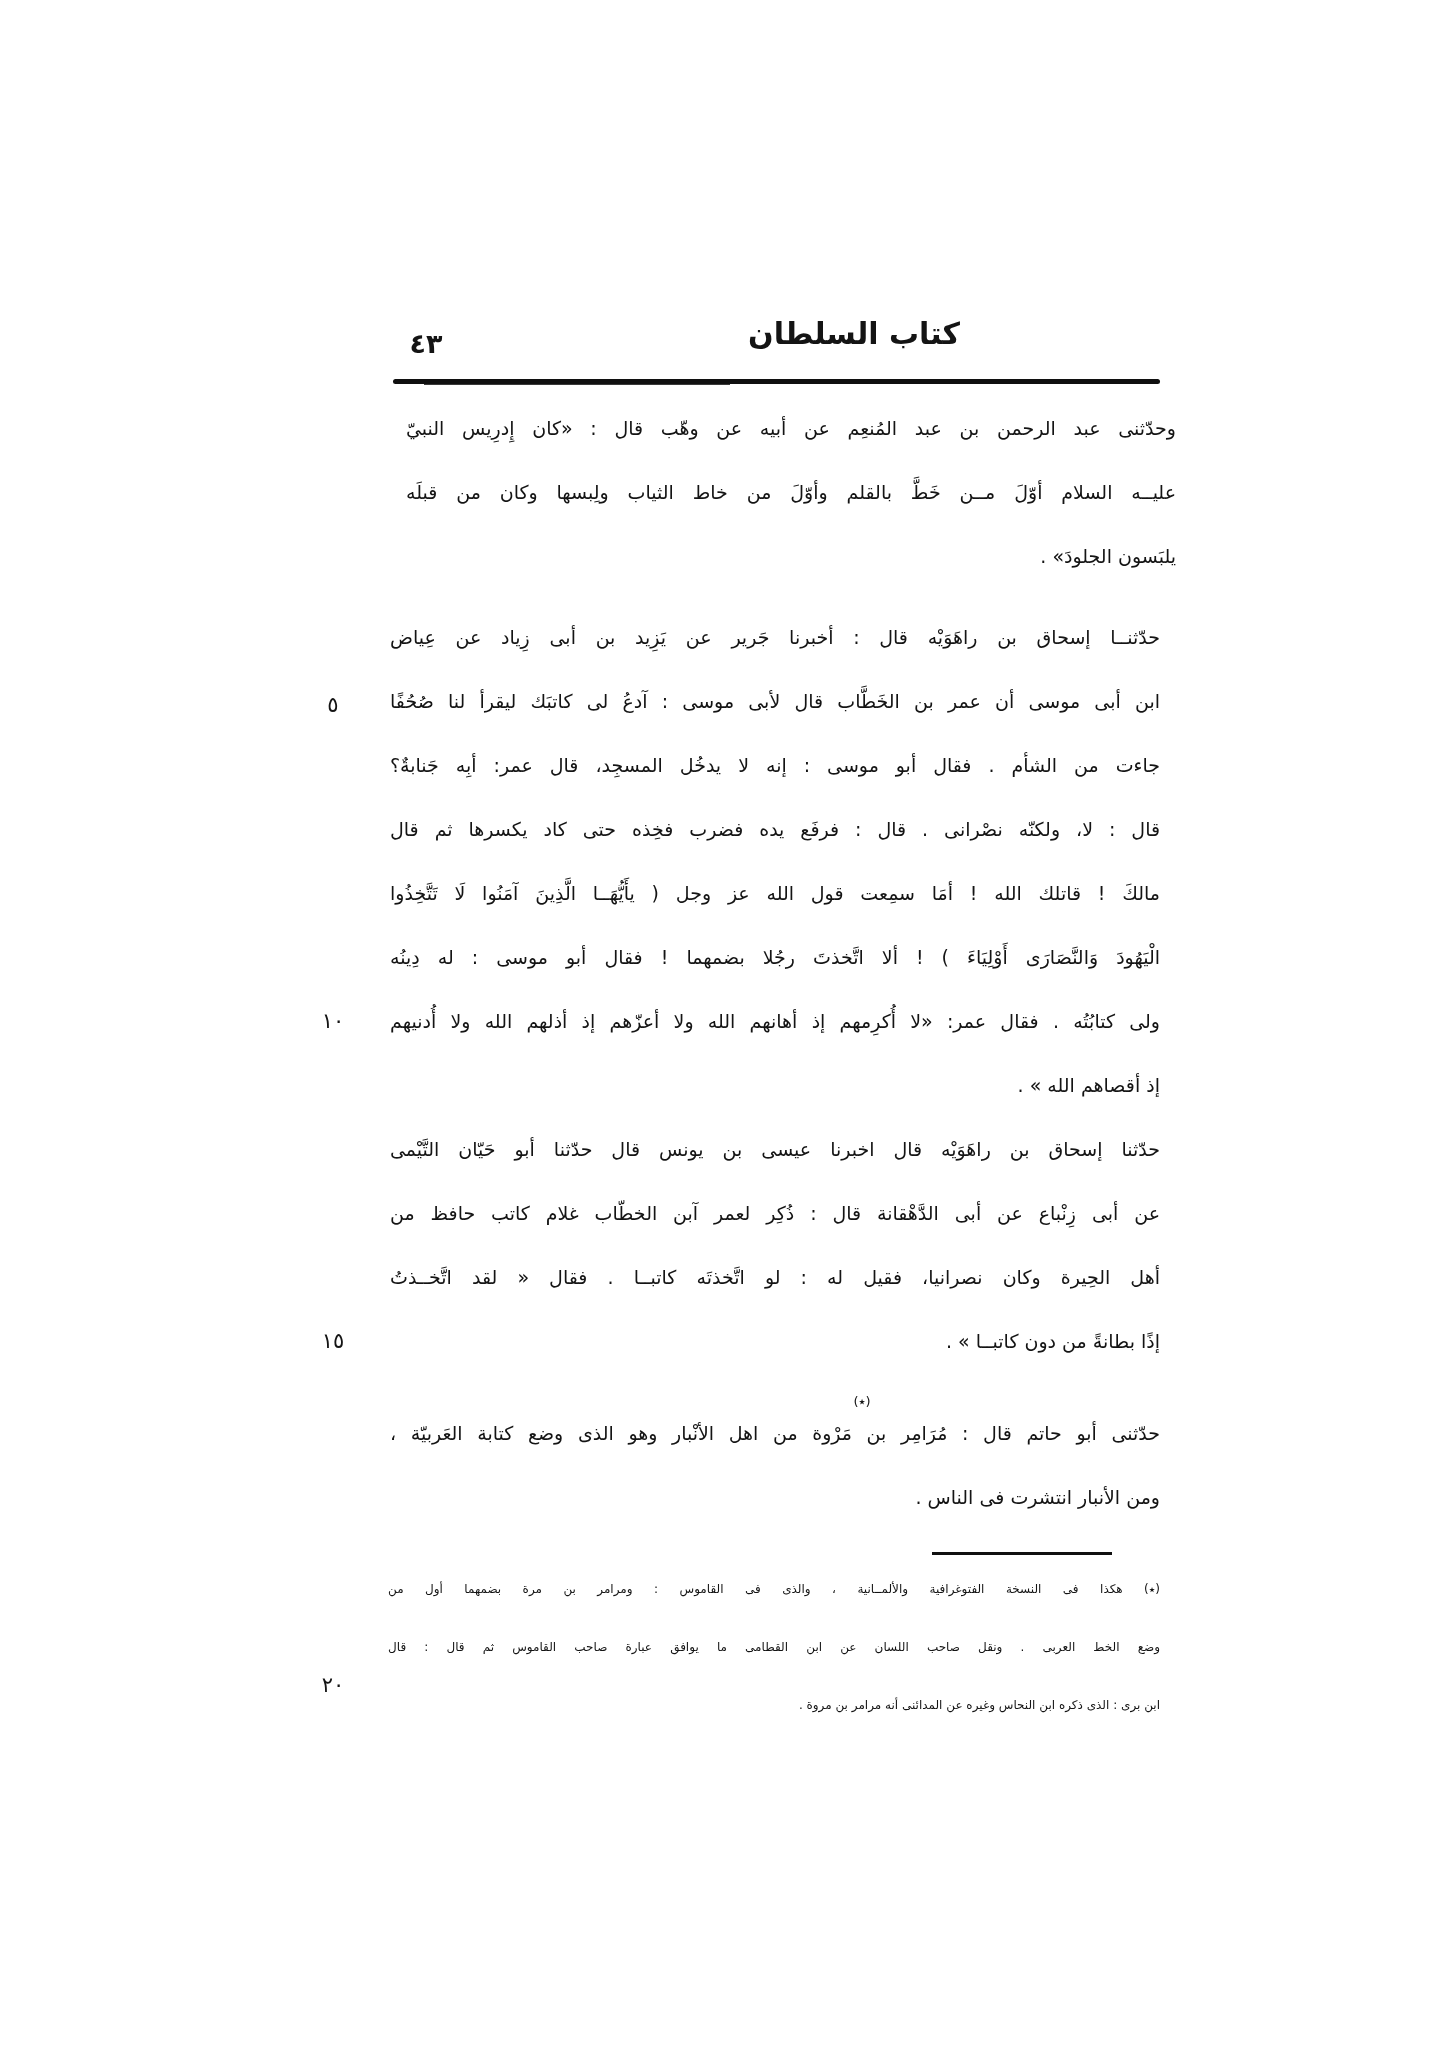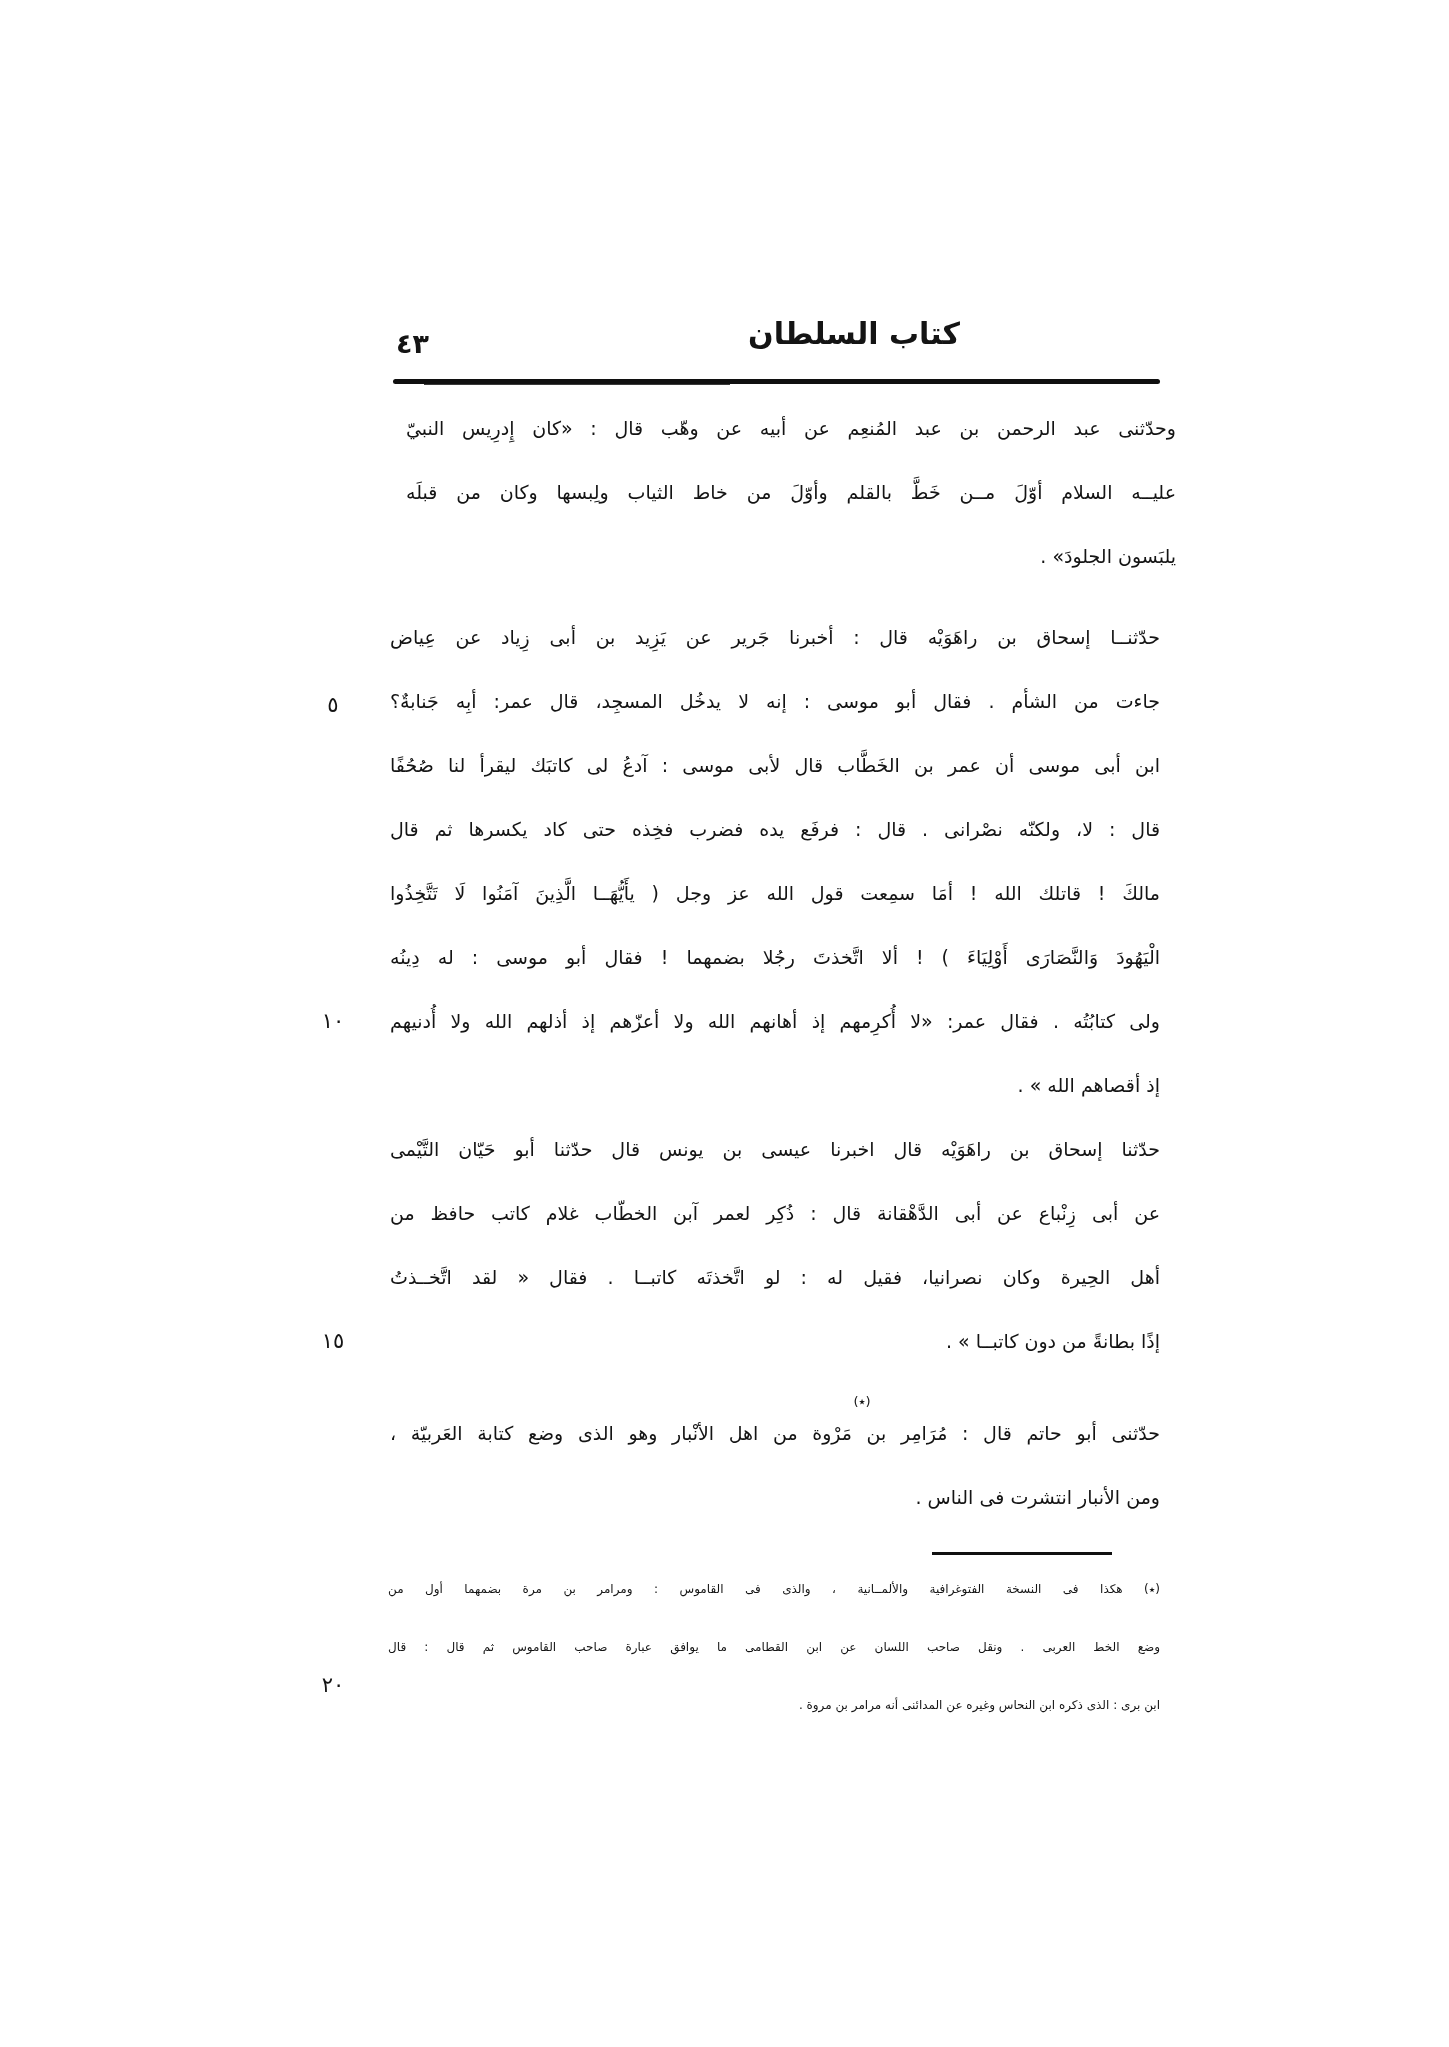--- a/index.html
+++ b/index.html
@@ -13,21 +13,21 @@
     overflow: hidden;
   }
   
   .header-title {
     position: absolute; top: 316px; left: 640px; width: 320px;
     text-align: right; font-size: 30px; font-weight: 700;
     direction: rtl; letter-spacing: 1px;
   }
   .page-number {
     position: absolute; top: 328px; left: 396px; width: 60px;
-    font-size: 27px; font-weight: 700;
+    text-align: center; font-size: 27px; font-weight: 700;
   }
   .main-rule {
     position: absolute; top: 379px; left: 393px; width: 767px; height: 5px;
     background: #101010; border-radius: 3px;
   }
   .main-rule::after { 
     content: ""; position: absolute; left: 4%; top: 5px; width: 40%; height: 1px;
     background: #3a3a3a;
   }
   
@@ -81,22 +81,22 @@
   <div class="main-rule"></div>
 
   <div class="para p1">
     <div class="line">وحدّثنى عبد الرحمن بن عبد المُنعِم عن أبيه عن وهّب قال : «كان إِدرِيس النبيّ</div>
     <div class="line">عليــه السلام أوّلَ مــن خَطَّ بالقلم وأوّلَ من خاط الثياب ولِبسها وكان من قبلَه</div>
     <div class="line end">يلبَسون الجلودَ» .</div>
   </div>
 
   <div class="para p2">
     <div class="line">حدّثنــا إسحاق بن راهَوَيْه قال : أخبرنا جَرير عن يَزِيد بن أبى زِياد عن عِياض</div>
+    <div class="line">ابن أبى موسى أن عمر بن الخَطَّاب قال لأبى موسى : آدعُ لى كاتبَك ليقرأ لنا صُحُفًا</div>
     <div class="line">جاءت من الشأم . فقال أبو موسى : إنه لا يدخُل المسجِد، قال عمر: أبِه جَنابةٌ؟</div>
-    <div class="line">ابن أبى موسى أن عمر بن الخَطَّاب قال لأبى موسى : آدعُ لى كاتبَك ليقرأ لنا صُحُفًا</div>
     <div class="line">قال : لا، ولكنّه نصْرانى . قال : فرفَع يده فضرب فخِذه حتى كاد يكسرها ثم قال</div>
     <div class="line">مالكَ ! قاتلك الله ! أمَا سمِعت قول الله عز وجل ( يأَيُّهَــا الَّذِينَ آمَنُوا لَا تَتَّخِذُوا</div>
     <div class="line">الْيَهُودَ وَالنَّصَارَى أَوْلِيَاءَ ) ! ألا اتَّخذتَ رجُلا بضمهما ! فقال أبو موسى : له دِينُه</div>
     <div class="line">ولى كتابُتُه . فقال عمر: «لا أُكرِمهم إذ أهانهم الله ولا أعزّهم إذ أذلهم الله ولا أُدنيهم</div>
     <div class="line end">إذ أقصاهم الله » .</div>
   </div>
 
   <div class="para p3">
     <div class="line">حدّثنا إسحاق بن راهَوَيْه قال اخبرنا عيسى بن يونس قال حدّثنا أبو حَيّان التَّيْمى</div>
     <div class="line">عن أبى زِنْباع عن أبى الدَّهْقانة قال : ذُكِر لعمر آبن الخطّاب غلام كاتب حافظ من</div>

